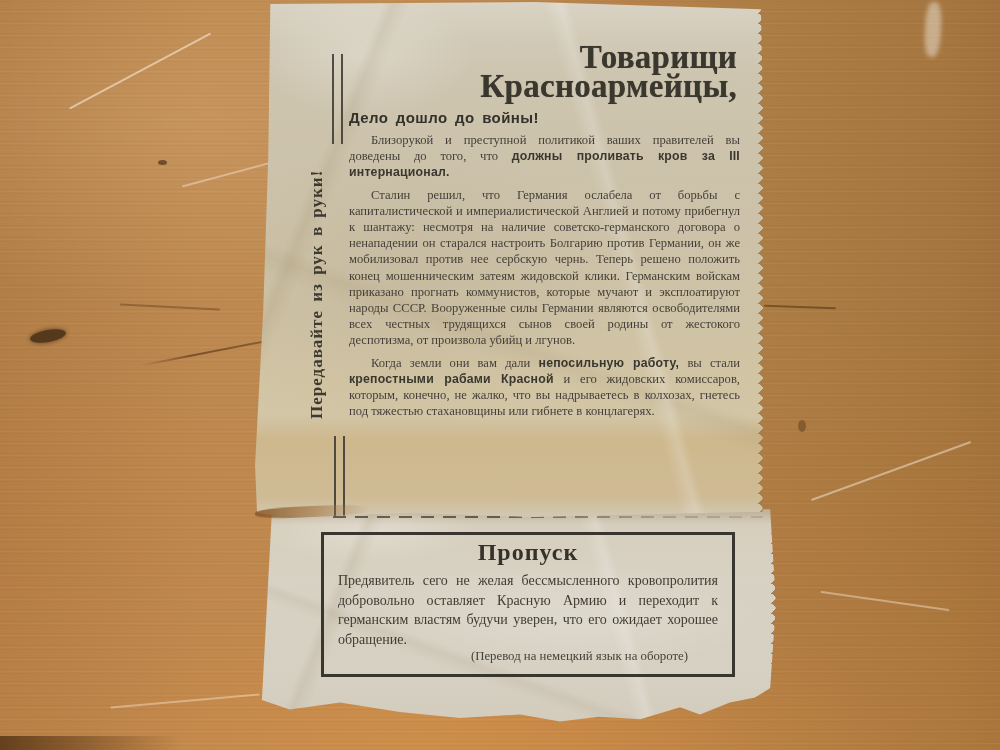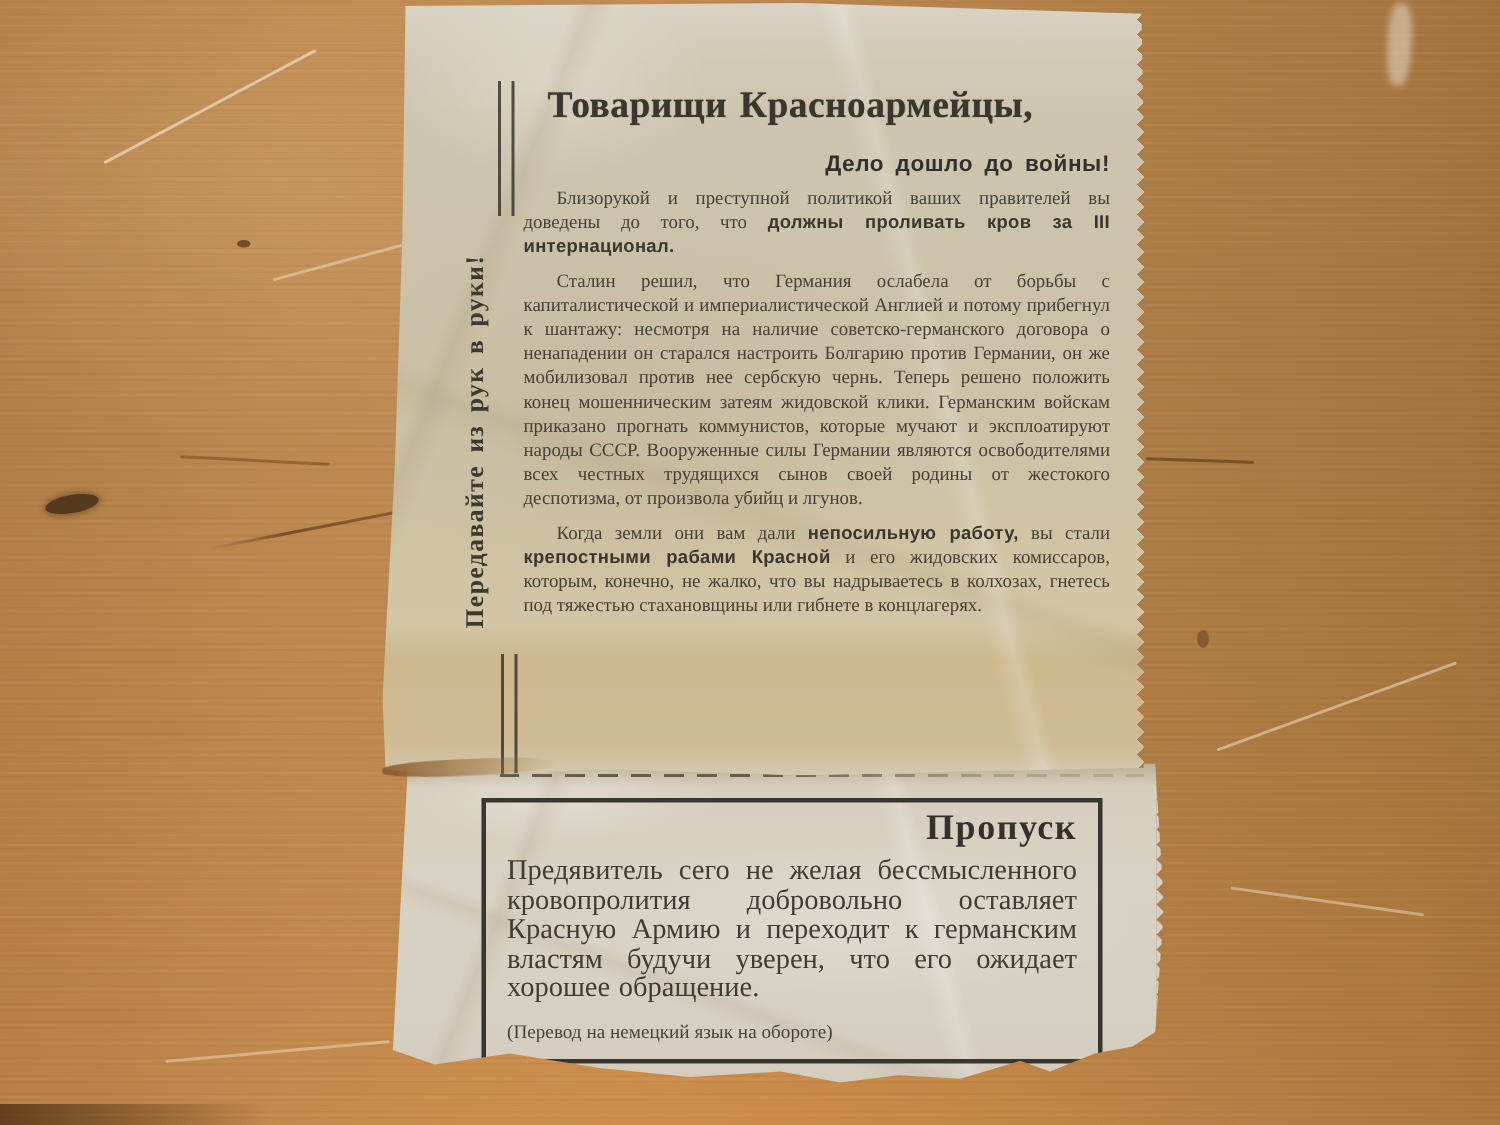--- a/index.html
+++ b/index.html
@@ -70,41 +70,41 @@
 
   
   .rule{position:absolute;width:7px;border-left:2.5px solid #3e3b33;border-right:2.5px solid #3e3b33;
     opacity:.88;z-index:2;}
   .rule-top{left:78px;top:52px;height:90px;}
   .rule-bottom{left:80px;top:434px;height:80px;}
   .side-text{position:absolute;left:53px;top:150px;height:285px;width:30px;z-index:2;
     writing-mode:vertical-rl;transform:rotate(180deg);text-align:center;
     font-weight:700;font-size:17px;letter-spacing:1px;word-spacing:3px;color:#3d3a31;}
   .column{position:absolute;left:95px;right:24px;top:0;z-index:2;padding-top:38px;color:#45413a;}
-  .column h1{margin:16px;text-align:left;font-size:25px;line-height:29px;font-weight:700;
+  .column h1{margin:3px;text-align:right;font-size:33px;line-height:29px;font-weight:700;
     letter-spacing:.3px;word-spacing:2px;color:#3a372e;text-shadow:0 0 .7px rgba(58,55,46,.7);}
   .intro{margin:10px 4px 0 2px;text-indent:12px;font-size:12.6px;line-height:16px;
     text-align:justify;word-spacing:2.5px;}
-  .column h2{margin:8px 0 0;text-align:right;font-family:"Liberation Sans","DejaVu Sans",sans-serif;
+  .column h2{margin:8px 0 0;text-align:left;font-family:"Liberation Sans","DejaVu Sans",sans-serif;
     font-size:15px;font-weight:700;letter-spacing:.4px;word-spacing:3px;color:#33312b;}
   .column p{margin:6px 0 0;font-size:12.6px;line-height:16.2px;text-align:justify;text-indent:22px;}
   .b{font-family:"Liberation Sans","DejaVu Sans",sans-serif;font-weight:700;font-size:12.3px;
     letter-spacing:.2px;color:#3a372f;}
 
   
   .cutline{position:absolute;left:80px;top:8px;width:430px;height:2px;opacity:.8;z-index:2;
     background:repeating-linear-gradient(90deg,#4a453a 0 13px,rgba(0,0,0,0) 13px 22px);
     -webkit-mask-image:linear-gradient(90deg,#000 40%,rgba(0,0,0,.35) 75%,rgba(0,0,0,.2));
     mask-image:linear-gradient(90deg,#000 40%,rgba(0,0,0,.35) 75%,rgba(0,0,0,.2));}
   .pass-box{position:absolute;left:68px;top:24px;width:414px;z-index:2;box-sizing:border-box;
     border:3px solid #393630;padding:4px 14px 8px;}
-  .pass-title{text-align:right;font-size:24px;font-weight:700;letter-spacing:1px;color:#35322b;}
-  .pass-body{margin:5px 0 0;font-size:19px;line-height:19.5px;text-align:justify;
+  .pass-title{text-align:center;font-size:24px;font-weight:700;letter-spacing:1px;color:#35322b;}
+  .pass-body{margin:5px 0 0;font-size:14px;line-height:19.5px;text-align:justify;
     word-spacing:1px;color:#3f3c33;}
-  .pass-note{margin:12px 30px 2px 0;text-align:left;font-size:12.8px;color:#45423a;}
+  .pass-note{margin:0 30px 2px 0;text-align:right;font-size:12.8px;color:#45423a;}
 </style>
 </head>
 <body>
 
 <div class="scene">
 
   <div class="wood">
     <div class="scratch s-d1"></div>
     <div class="scratch s-d2"></div>
     <div class="scratch s-d3"></div>

